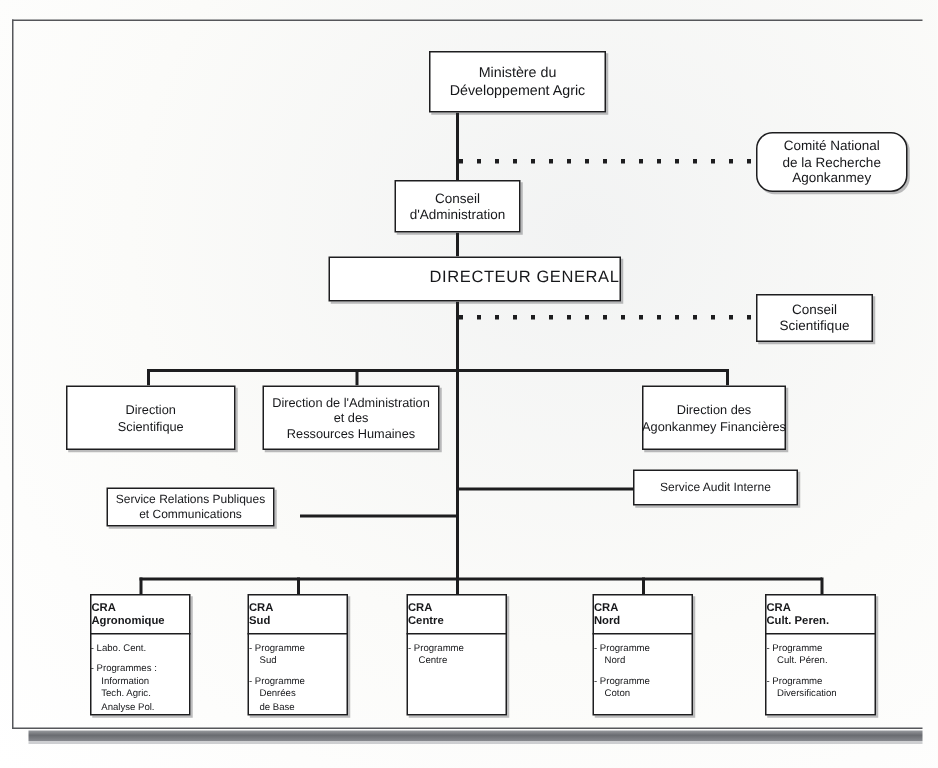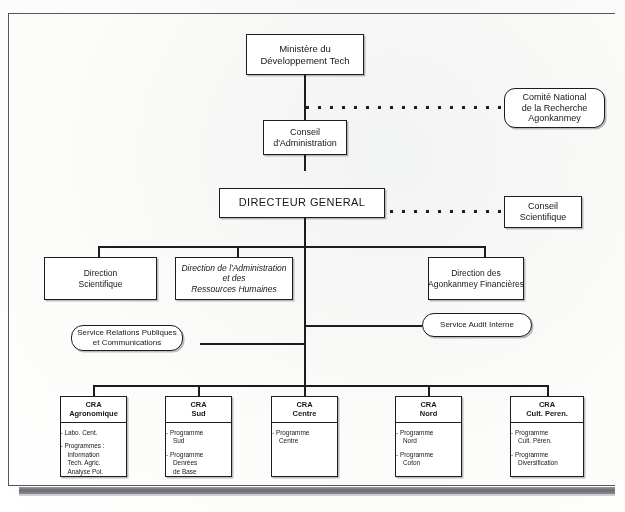--- a/index.html
+++ b/index.html
@@ -52,38 +52,38 @@
   
   .vline{position:absolute;width:1.5px;background:#1d1d1f;}
   .hline{position:absolute;height:1.5px;background:#1d1d1f;}
   .dotline{
     position:absolute;height:3px;
     background-image:linear-gradient(90deg,#1d1d1f 0 3px,transparent 3px 12px);
     background-size:12px 3px;
     background-repeat:repeat-x;
   }
 
-  .t-ministere{font-size:9.5px;}
+  .t-ministere{font-size:9.5px;margin-left:40px;}
   .t-comite{font-size:9px;border-radius:11px;}
   .t-conseil{font-size:9px;}
   .t-dg{font-size:11px;letter-spacing:.4px;}
   .t-cs{font-size:9px;}
   .t-dir{font-size:8.5px;}
-  .t-serv{font-size:8px;border-radius:12px;}
+  .t-serv{font-size:8px;}
   .t-cra-title{font-size:7.5px;font-weight:600;}
   .t-cra-body{font-size:6.4px;}
 
   .cra{
     padding:0;
     justify-content:flex-start;
   }
   .cra .head{
     width:100%;
     padding:4px 1px 3px;
-    text-align:center;
+    text-align:left;
     border-bottom:1.5px solid #1d1d1f;
     line-height:1.18;
   }
   .cra .body{
     width:100%;
     padding:6px 5px 2px;
     text-align:left;
     line-height:1.32;
   }
   .cra .body .grp{margin-bottom:5px;}
@@ -117,49 +117,49 @@
 
 <div class="hline" style="left:93px;top:385px;width:455px;"></div>
 <div class="vline" style="left:93px;top:385px;height:11px;"></div>
 <div class="vline" style="left:198px;top:385px;height:11px;"></div>
 <div class="vline" style="left:304px;top:385px;height:11px;"></div>
 <div class="vline" style="left:428px;top:385px;height:11px;"></div>
 <div class="vline" style="left:547px;top:385px;height:11px;"></div>
 
 <div class="node t-ministere" style="left:246px;top:34px;width:118px;height:41px;">
   <span class="ln">Ministère du</span>
-  <span class="ln">Développement Tech</span>
+  <span class="ln">Développement Agric</span>
 </div>
 
 <div class="node t-comite" style="left:504px;top:88px;width:101px;height:40px;">
   <span class="ln">Comité National</span>
   <span class="ln">de la Recherche</span>
   <span class="ln">Agonkanmey</span>
 </div>
 
 <div class="node t-conseil" style="left:263px;top:120px;width:84px;height:35px;">
   <span class="ln">Conseil</span>
   <span class="ln">d'Administration</span>
 </div>
 
-<div class="node t-dg" style="left:219px;top:188px;width:166px;height:30px;">
+<div class="node t-dg" style="left:219px;top:171px;width:195px;height:30px;align-items:flex-end;">
   <span class="ln">DIRECTEUR GENERAL</span>
 </div>
 
 <div class="node t-cs" style="left:504px;top:196px;width:78px;height:32px;">
   <span class="ln">Conseil</span>
   <span class="ln">Scientifique</span>
 </div>
 
 <div class="node t-dir" style="left:44px;top:257px;width:113px;height:43px;">
   <span class="ln">Direction</span>
   <span class="ln">Scientifique</span>
 </div>
 
-<div class="node t-dir" style="left:175px;top:257px;width:118px;height:43px;font-style:italic;">
+<div class="node t-dir" style="left:175px;top:257px;width:118px;height:43px;">
   <span class="ln">Direction de l'Administration</span>
   <span class="ln">et des</span>
   <span class="ln">Ressources Humaines</span>
 </div>
 
 <div class="node t-dir" style="left:428px;top:257px;width:96px;height:43px;">
   <span class="ln">Direction des</span>
   <span class="ln">Agonkanmey Financières</span>
 </div>
 

